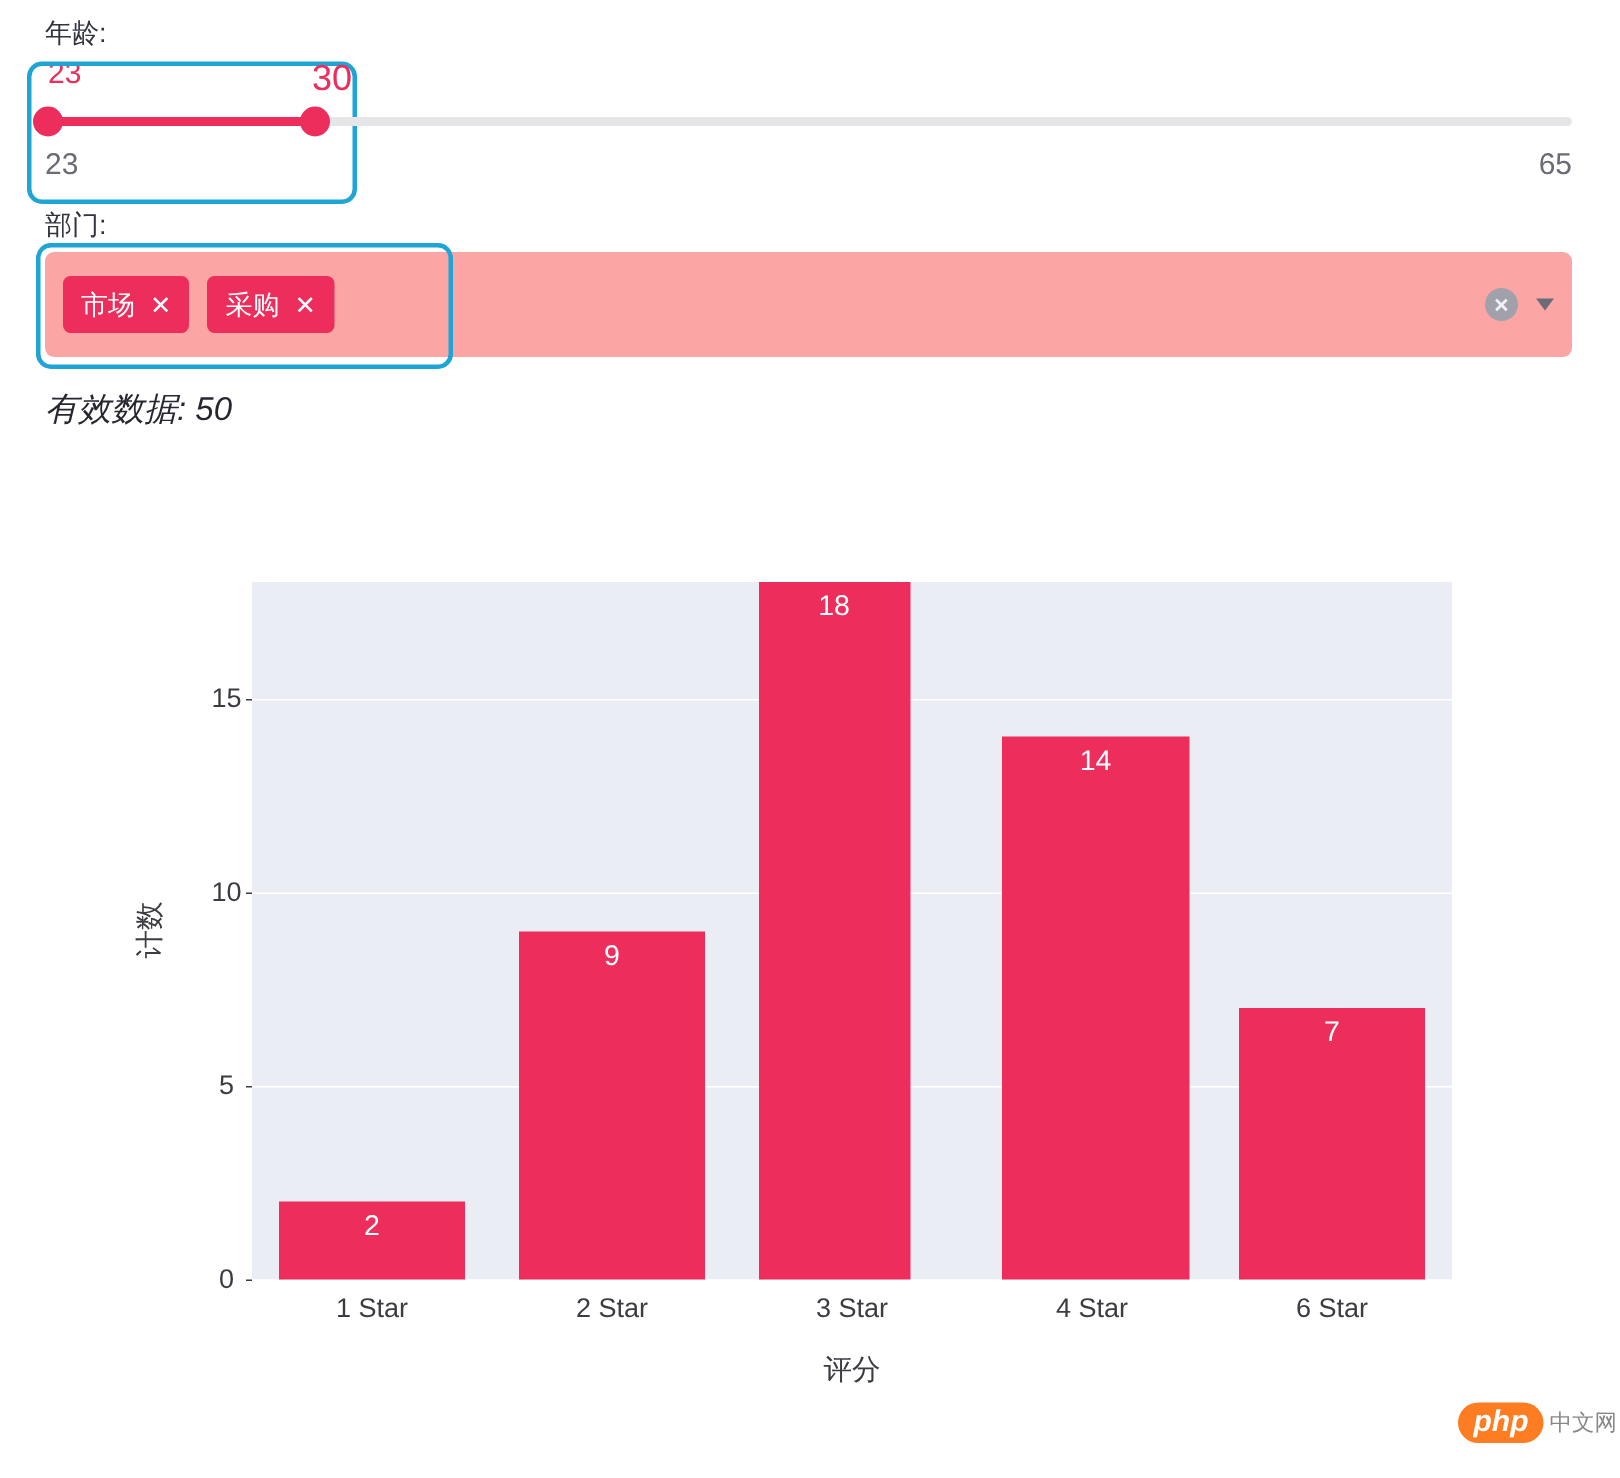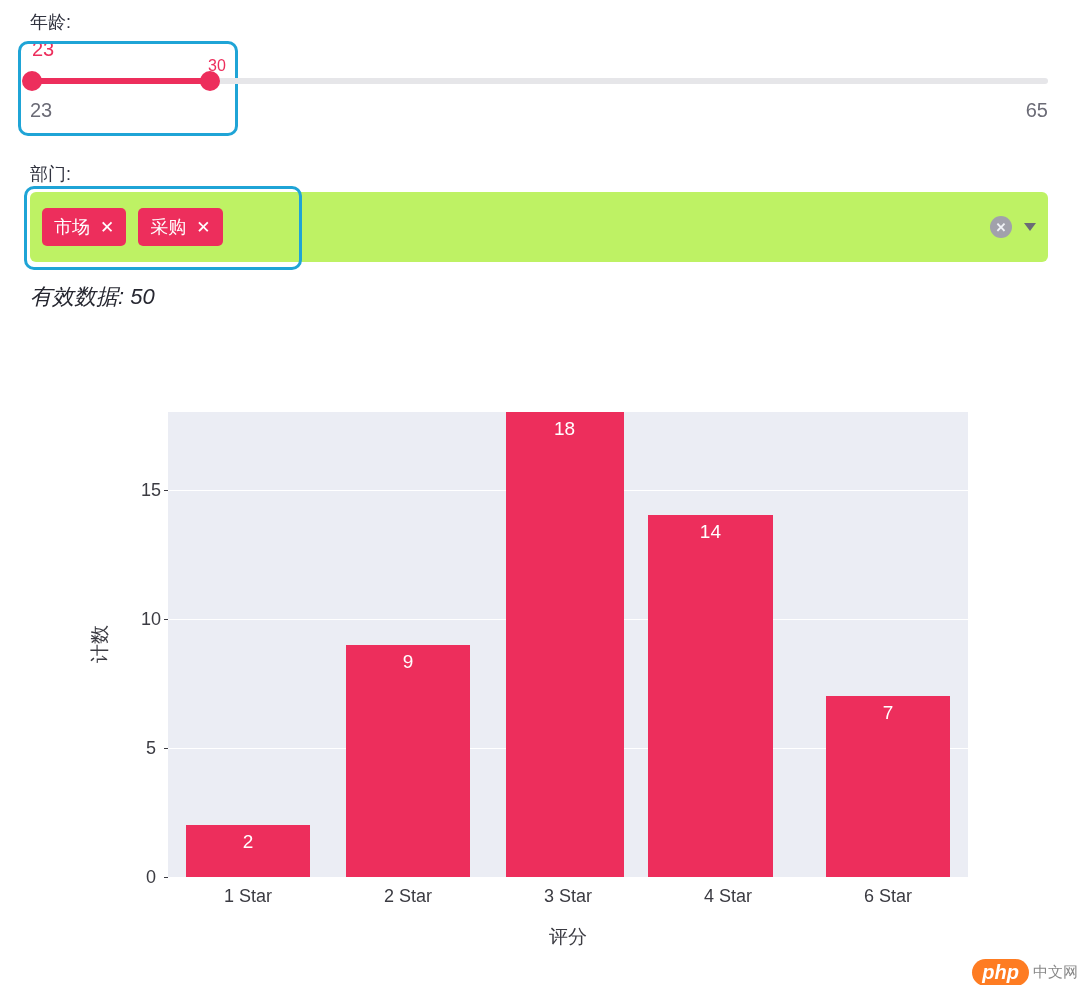--- a/index.html
+++ b/index.html
@@ -15,50 +15,50 @@
     .label { font-size: 18px; color: #31333f; margin-bottom: 4px; }
 
     
     .slider-wrap { position: relative; width: 1018px; height: 100px; margin-top: 0; }
     .highlight-box-1 {
       position: absolute; left: -12px; top: 3px; width: 220px; height: 95px;
       border: 3px solid #1fa4d6; border-radius: 10px; pointer-events: none;
     }
     .slider-vals { display: flex; width: 100%; }
     .slider-val-left { color: #ed2e5c; font-size: 20px; margin-left: 2px; }
-    .slider-val-right { color: #ed2e5c; font-size: 16px; position: absolute; left: 178px; top: 19px; }
+    .slider-val-right { color: #ed2e5c; font-size: 24px; position: absolute; left: 178px; top: 1px; }
     .slider-track {
       position: relative; height: 24px; margin-top: 8px;
     }
     .track-bg {
       position: absolute; left: 0; right: 0; top: 9px; height: 6px;
       background: #e6e6e9; border-radius: 3px;
     }
     .track-fill {
       position: absolute; left: 0; width: 180px; top: 9px; height: 6px;
       background: #ed2e5c; border-radius: 3px;
     }
     .thumb {
       position: absolute; width: 20px; height: 20px; border-radius: 50%;
       background: #ed2e5c; top: 2px;
     }
     .thumb-left { left: -8px; }
     .thumb-right { left: 170px; }
     .slider-minmax { display: flex; justify-content: space-between; margin-top: 6px; font-size: 20px; color: #6b6b76; }
 
     
-    .section-dept { margin-top: 24px; }
+    .section-dept { }
     .ms-wrap { position: relative; }
     .highlight-box-2 {
       position: absolute; left: -6px; top: -6px; width: 278px; height: 84px;
       border: 3px solid #1fa4d6; border-radius: 10px; pointer-events: none;
     }
     .multiselect {
       display: flex; align-items: center; justify-content: space-between;
-      background: #bef264; border-radius: 6px; padding: 14px 12px;
+      background: #fca5a5; border-radius: 6px; padding: 14px 12px;
       margin-top: 6px; width: 1018px; height: 70px;
     }
     .chips { display: flex; gap: 12px; }
     .chip {
       display: inline-flex; align-items: center; gap: 10px;
       background: #ed2e5c; color: #fff; font-size: 18px;
       padding: 7px 12px; border-radius: 5px;
     }
     .chip-x { font-size: 17px; line-height: 1; }
     .ms-ctrls { display: flex; align-items: center; gap: 8px; color: #8b8b96; }
@@ -162,24 +162,24 @@
       <div class="grid-h" style="top: 206.667px;"></div>
       <div class="grid-h" style="top: 77.5px;"></div>
     </div>
   <div id="bars">
       <div class="bar" style="left: 115.6px; width: 124.8px; height: 51.6667px;">
         <div class="bar-label">2</div>
       </div>
       <div class="bar" style="left: 275.6px; width: 124.8px; height: 232.5px;">
         <div class="bar-label">9</div>
       </div>
-      <div class="bar" style="left: 435.6px; width: 118px; height: 465px;">
+      <div class="bar" style="left: 435.6px; width: 101px; height: 465px;">
         <div class="bar-label">18</div>
       </div>
-      <div class="bar" style="left: 578px; width: 124.8px; height: 361.667px;">
+      <div class="bar" style="left: 598px; width: 124.8px; height: 361.667px;">
         <div class="bar-label">14</div>
       </div>
       <div class="bar" style="left: 755.6px; width: 124.8px; height: 180.833px;">
         <div class="bar-label">7</div>
       </div>
     </div>
   <div id="yticks">
       <div class="y-tick" style="top: 465px;">0</div>
       <div class="y-tick-mark" style="top: 465px;"></div>
       <div class="y-tick" style="top: 335.833px;">5</div>

